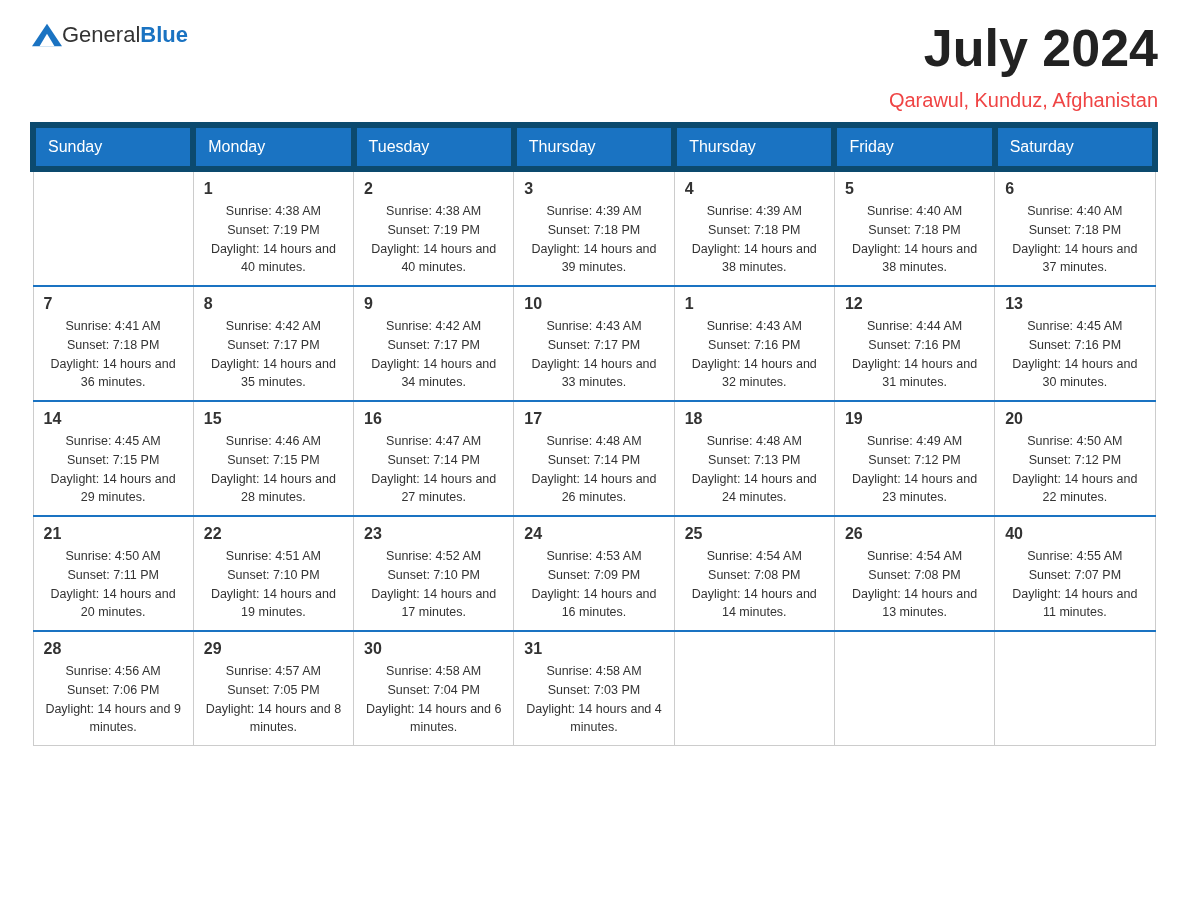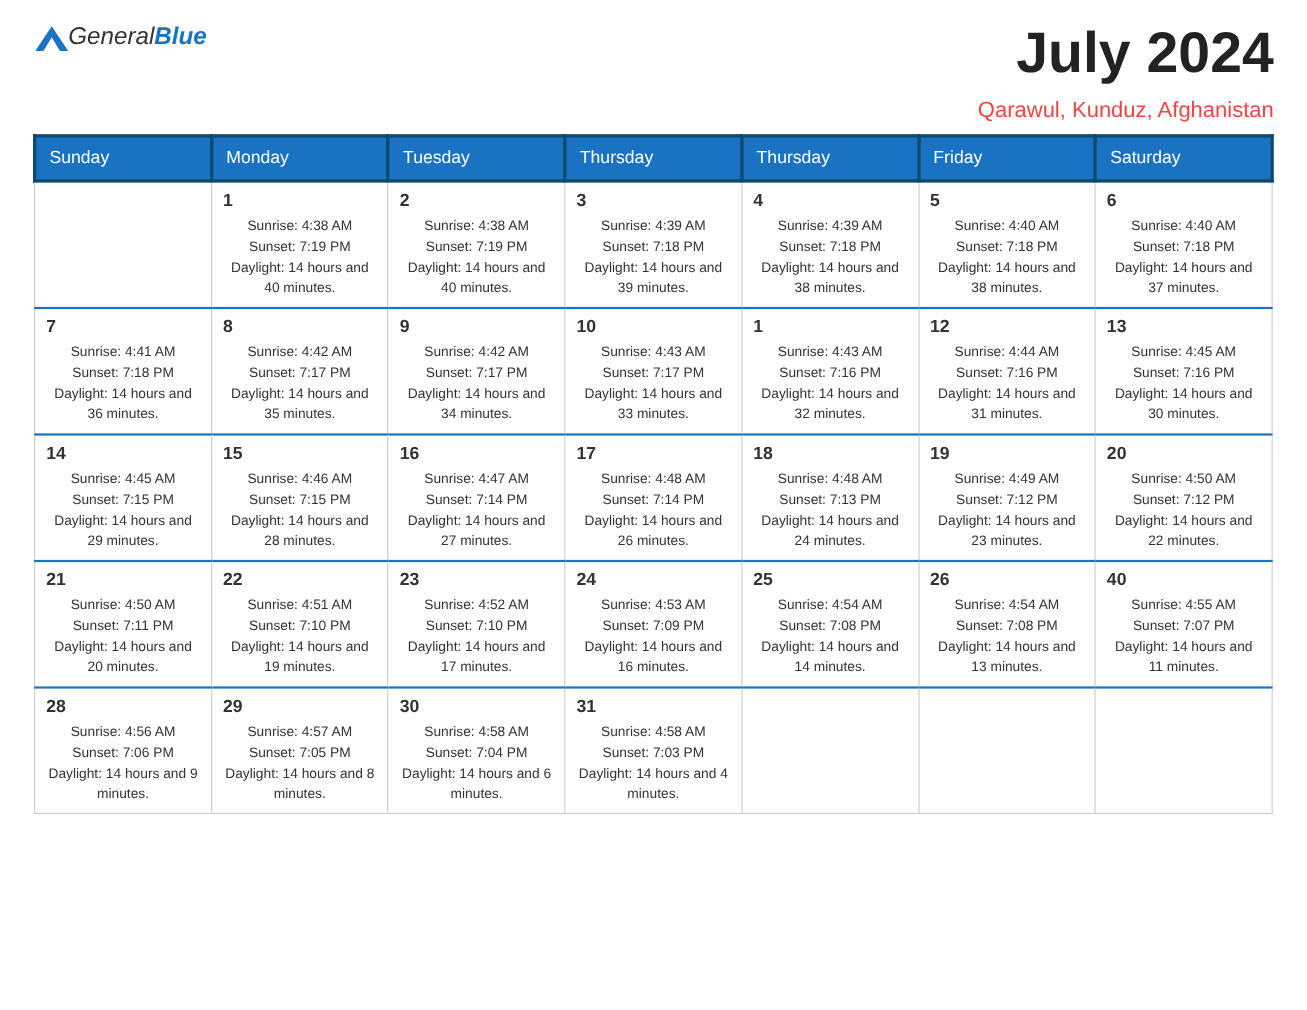--- a/index.html
+++ b/index.html
@@ -11,23 +11,22 @@
       min-height: 918px;
     }
     .header {
       display: flex;
       justify-content: space-between;
       align-items: flex-start;
       margin-bottom: 10px;
     }
     .logo {
       display: flex;
-      align-items: flex-start;
+      align-items: center;
       gap: 0;
-      font-style: italic;
     }
     .logo-icon {
       width: 30px;
       height: 30px;
       margin-left: 2px;
     }
     .title-section {
       text-align: right;
     }
     .month-year {
@@ -46,21 +45,21 @@
       border-collapse: collapse;
       margin-top: 10px;
     }
     thead tr th {
       background-color: #1a73c2;
       color: #fff;
       font-size: 16px;
       font-weight: normal;
       padding: 10px 12px;
       text-align: left;
-      border: 3px solid #0c4a6e;
+      border: 6px solid #0c4a6e;
     }
     tbody tr td {
       vertical-align: top;
       border: 1px solid #ccc;
       border-top: 2px solid #1a73c2;
       padding: 8px 10px;
       font-size: 13px;
       color: #333;
       min-height: 90px;
       width: calc(100% / 7);

